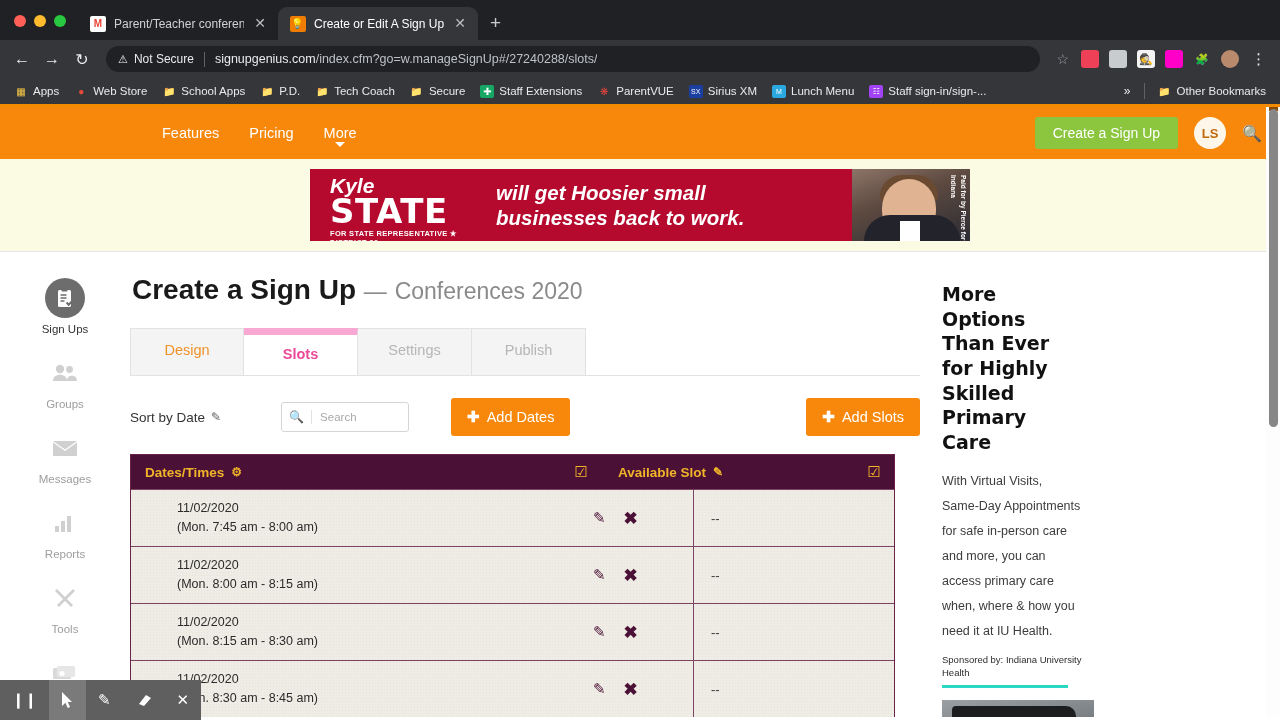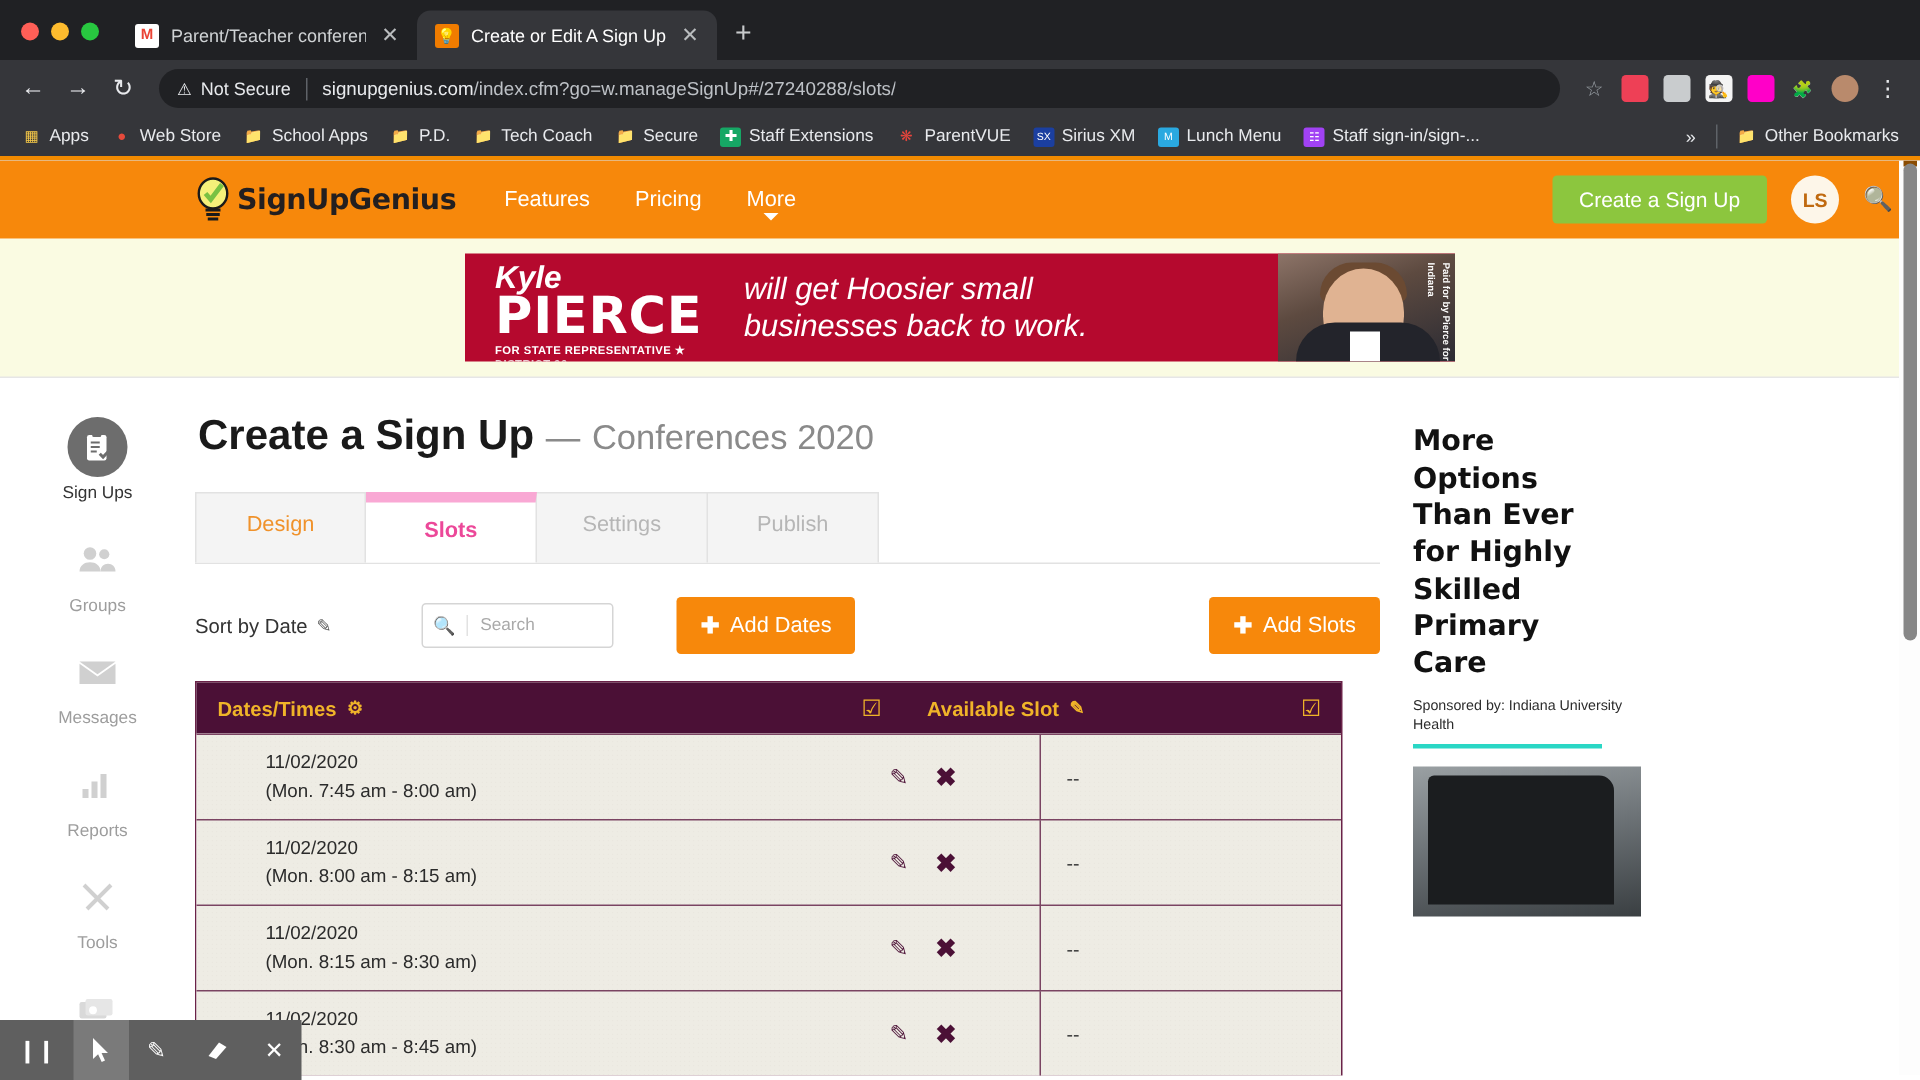--- a/index.html
+++ b/index.html
@@ -94,21 +94,21 @@
   .srch-ico { color:#fff; font-size:16px; }
 
   .adband { height: 93px; background:#fafbe2; display:flex; align-items:center; justify-content:center;
     border-bottom:1px solid #e6e6e6;}
   .adbanner { width:660px; height:72px; background:#b5092e; display:flex; position:relative; overflow:hidden;}
   .ad-left { width: 180px; padding: 6px 8px 4px 20px; color:#fff; }
   .ad-kyle { font-size:21px; font-style:italic; font-weight:bold; line-height:1; font-family:"Liberation Sans", sans-serif;}
   .ad-pierce { font-size:34px; font-weight:bold; line-height:0.92; letter-spacing:0.5px; font-family:"DejaVu Sans", sans-serif;}
   .ad-sub { font-size:7.5px; letter-spacing:0.3px; margin-top:2px; font-weight:bold;}
   .ad-mid { flex:1 1 auto; color:#fff; display:flex; flex-direction:column; justify-content:center;
-    font-style:italic; font-weight:normal; font-size:20.5px; line-height:1.22; padding-left:6px;}
+    font-style:italic; font-weight:bold; font-size:20.5px; line-height:1.22; padding-left:6px;}
   .ad-photo { width:118px; background: linear-gradient(160deg,#8d7468 0%, #5d4a40 40%, #2b2b33 100%); position:relative;}
   .ad-face { position:absolute; width:54px;height:58px;border-radius:50% 50% 45% 45%; background:#e0b392; left:30px; top:10px;}
   .ad-hair { position:absolute; width:58px;height:26px;border-radius:28px 28px 6px 6px; background:#6b4a32; left:28px; top:6px;}
   .ad-suit { position:absolute; bottom:0; left:12px; width:96px;height:26px; background:#23242b; border-radius:28px 28px 0 0;}
   .ad-shirt { position:absolute; bottom:0; left:48px; width:20px;height:20px; background:#fff; }
   .ad-paid { position:absolute; right:2px; top:6px; color:#fff; font-size:6.5px; writing-mode:vertical-rl;
     line-height:1.5; font-weight:bold;}
 
   .content { display:flex; position:relative; }
 
@@ -295,47 +295,37 @@
     <div class="bm-div"></div>
     <div class="bm">
       <span class="bico folder">📁</span>
       <span>Other Bookmarks</span>
     </div>
   </div>
 
   <div class="page">
 
     <div class="sug-header">
-      <div class="logo">
-        <span class="bulb">
-          <svg width="26" height="30" viewBox="0 0 26 30">
-            <ellipse cx="12" cy="11" rx="9.5" ry="10" fill="#f5f07a" stroke="#1a1a1a" stroke-width="1.6"></ellipse>
-            <path d="M7 21 h10 v2 h-10 z M7.5 24 h9 v2 h-9 z M8.5 27 h7 v2 h-7 z" fill="#1a1a1a"></path>
-            <path d="M7 11 l3.5 4 L18 5" stroke="#7ac143" stroke-width="3.2" fill="none"></path>
-          </svg>
-        </span>
-        <span class="logo-txt">SignUpGenius</span>
-      </div>
       <div class="navlinks">
         <span class="navlink">Features</span>
         <span class="navlink">Pricing</span>
         <span class="navlink"><span>More</span><i class="caret"></i></span>
       </div>
       <div class="hdr-right">
         <button class="cta">Create a Sign Up</button>
         <span class="avatar">LS</span>
         <span class="srch-ico">🔍</span>
       </div>
     </div>
 
     <div class="adband">
       <div class="adbanner">
         <div class="ad-left">
           <div class="ad-kyle">Kyle</div>
-          <div class="ad-pierce">PIERCE</div>
+          <div class="ad-pierce">STATE</div>
           <div class="ad-sub">FOR STATE REPRESENTATIVE ★ DISTRICT 36</div>
         </div>
         <div class="ad-mid">
           <div>will get Hoosier small</div>
           <div>businesses back to work.</div>
         </div>
         <div class="ad-photo">
           <div class="ad-hair"></div>
           <div class="ad-face"></div>
           <div class="ad-suit"></div>
@@ -509,20 +499,21 @@
               <span class="act-pencil">✎</span>
               <span class="act-x">✖</span>
             </div>
             <div class="c-avail">--</div>
           </div>
         </div>
       </div>
 
       <div class="rrail">
         <div class="ad-ttl">More Options Than Ever for Highly Skilled Primary Care</div>
+        <div class="ad-body">With Virtual Visits, Same-Day Appointments for safe in-person care and more, you can access primary care when, where &amp; how you need it at IU Health.</div>
         <div class="ad-spon">Sponsored by: Indiana University Health</div>
         <div class="ad-rule"></div>
         <div class="ad-img2">
           <div class="ad2-win"></div>
 
         </div>
       </div>
     </div>
 
     <div class="vscroll">

